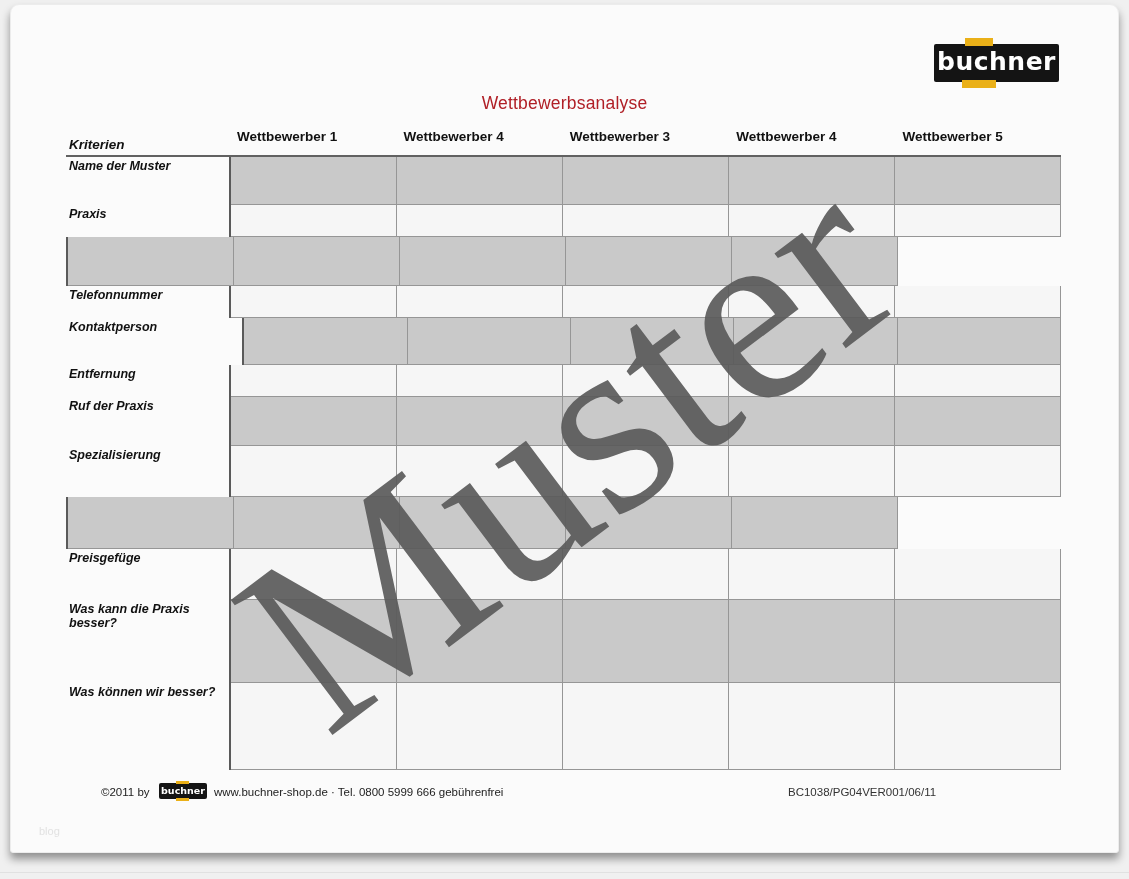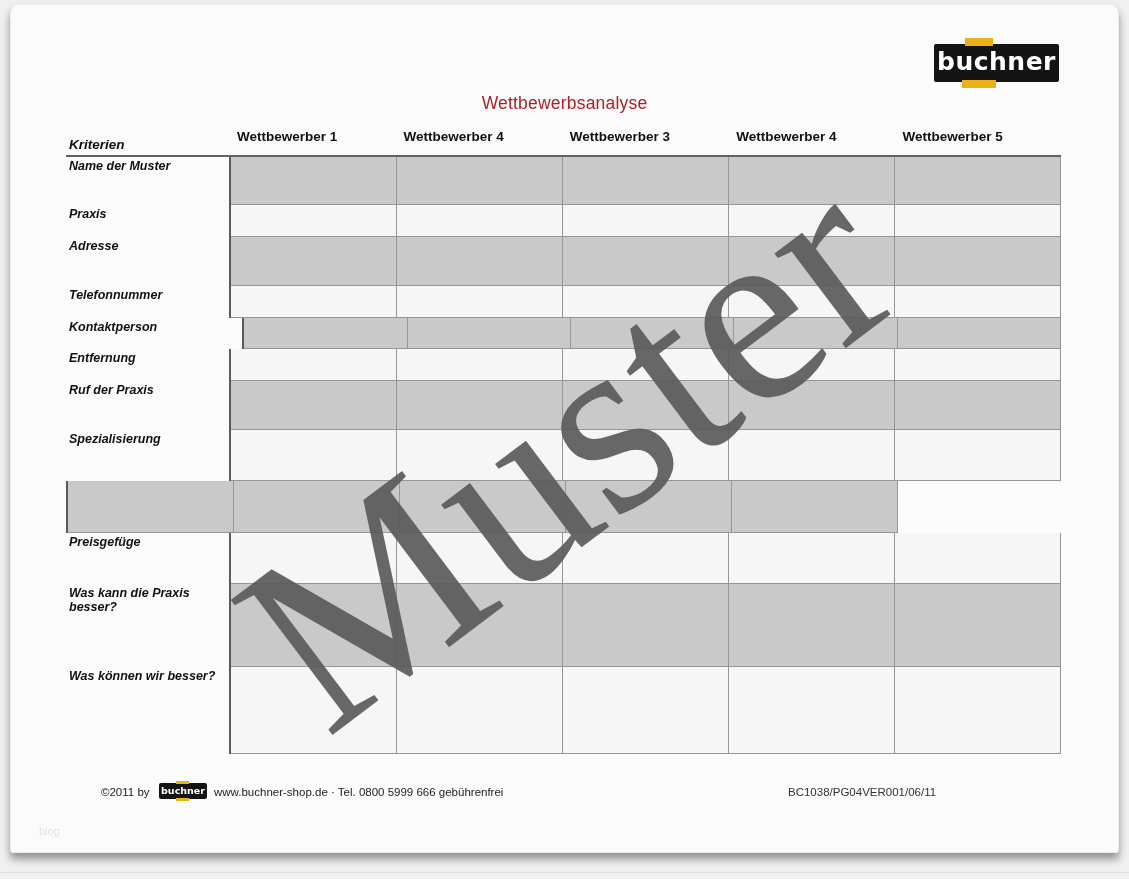--- a/index.html
+++ b/index.html
@@ -139,40 +139,39 @@
         <div class="trow-label">Praxis</div>
         <div class="cells" style="border-left-color: rgb(90, 90, 90);">
           <div class="cell" style="background: rgb(246, 246, 246); border-right-color: rgb(150, 150, 150); border-bottom-color: rgb(150, 150, 150);"></div>
           <div class="cell" style="background: rgb(246, 246, 246); border-right-color: rgb(150, 150, 150); border-bottom-color: rgb(150, 150, 150);"></div>
           <div class="cell" style="background: rgb(246, 246, 246); border-right-color: rgb(150, 150, 150); border-bottom-color: rgb(150, 150, 150);"></div>
           <div class="cell" style="background: rgb(246, 246, 246); border-right-color: rgb(150, 150, 150); border-bottom-color: rgb(150, 150, 150);"></div>
           <div class="cell" style="background: rgb(246, 246, 246); border-right-color: rgb(150, 150, 150); border-bottom-color: rgb(150, 150, 150);"></div>
         </div>
       </div>
       <div class="trow" style="height: 49px;">
-        <div class="trow-label">Adresse</div>
         <div class="cells" style="border-left-color: rgb(90, 90, 90);">
           <div class="cell" style="background: rgb(201, 201, 201); border-right-color: rgb(150, 150, 150); border-bottom-color: rgb(150, 150, 150);"></div>
           <div class="cell" style="background: rgb(201, 201, 201); border-right-color: rgb(150, 150, 150); border-bottom-color: rgb(150, 150, 150);"></div>
           <div class="cell" style="background: rgb(201, 201, 201); border-right-color: rgb(150, 150, 150); border-bottom-color: rgb(150, 150, 150);"></div>
           <div class="cell" style="background: rgb(201, 201, 201); border-right-color: rgb(150, 150, 150); border-bottom-color: rgb(150, 150, 150);"></div>
           <div class="cell" style="background: rgb(201, 201, 201); border-right-color: rgb(150, 150, 150); border-bottom-color: rgb(150, 150, 150);"></div>
         </div>
       </div>
       <div class="trow" style="height: 32px;">
         <div class="trow-label">Telefonnummer</div>
         <div class="cells" style="border-left-color: rgb(90, 90, 90);">
           <div class="cell" style="background: rgb(246, 246, 246); border-right-color: rgb(150, 150, 150); border-bottom-color: rgb(150, 150, 150);"></div>
           <div class="cell" style="background: rgb(246, 246, 246); border-right-color: rgb(150, 150, 150); border-bottom-color: rgb(150, 150, 150);"></div>
           <div class="cell" style="background: rgb(246, 246, 246); border-right-color: rgb(150, 150, 150); border-bottom-color: rgb(150, 150, 150);"></div>
           <div class="cell" style="background: rgb(246, 246, 246); border-right-color: rgb(150, 150, 150); border-bottom-color: rgb(150, 150, 150);"></div>
           <div class="cell" style="background: rgb(246, 246, 246); border-right-color: rgb(150, 150, 150); border-bottom-color: rgb(150, 150, 150);"></div>
         </div>
       </div>
-      <div class="trow" style="height: 31px; gap: 16px;">
+      <div class="trow" style="height: 47px; gap: 16px;">
         <div class="trow-label">Kontaktperson</div>
         <div class="cells" style="border-left-color: rgb(90, 90, 90);">
           <div class="cell" style="background: rgb(201, 201, 201); border-right-color: rgb(150, 150, 150); border-bottom-color: rgb(150, 150, 150);"></div>
           <div class="cell" style="background: rgb(201, 201, 201); border-right-color: rgb(150, 150, 150); border-bottom-color: rgb(150, 150, 150);"></div>
           <div class="cell" style="background: rgb(201, 201, 201); border-right-color: rgb(150, 150, 150); border-bottom-color: rgb(150, 150, 150);"></div>
           <div class="cell" style="background: rgb(201, 201, 201); border-right-color: rgb(150, 150, 150); border-bottom-color: rgb(150, 150, 150);"></div>
           <div class="cell" style="background: rgb(201, 201, 201); border-right-color: rgb(150, 150, 150); border-bottom-color: rgb(150, 150, 150);"></div>
         </div>
       </div>
       <div class="trow" style="height: 32px;">

